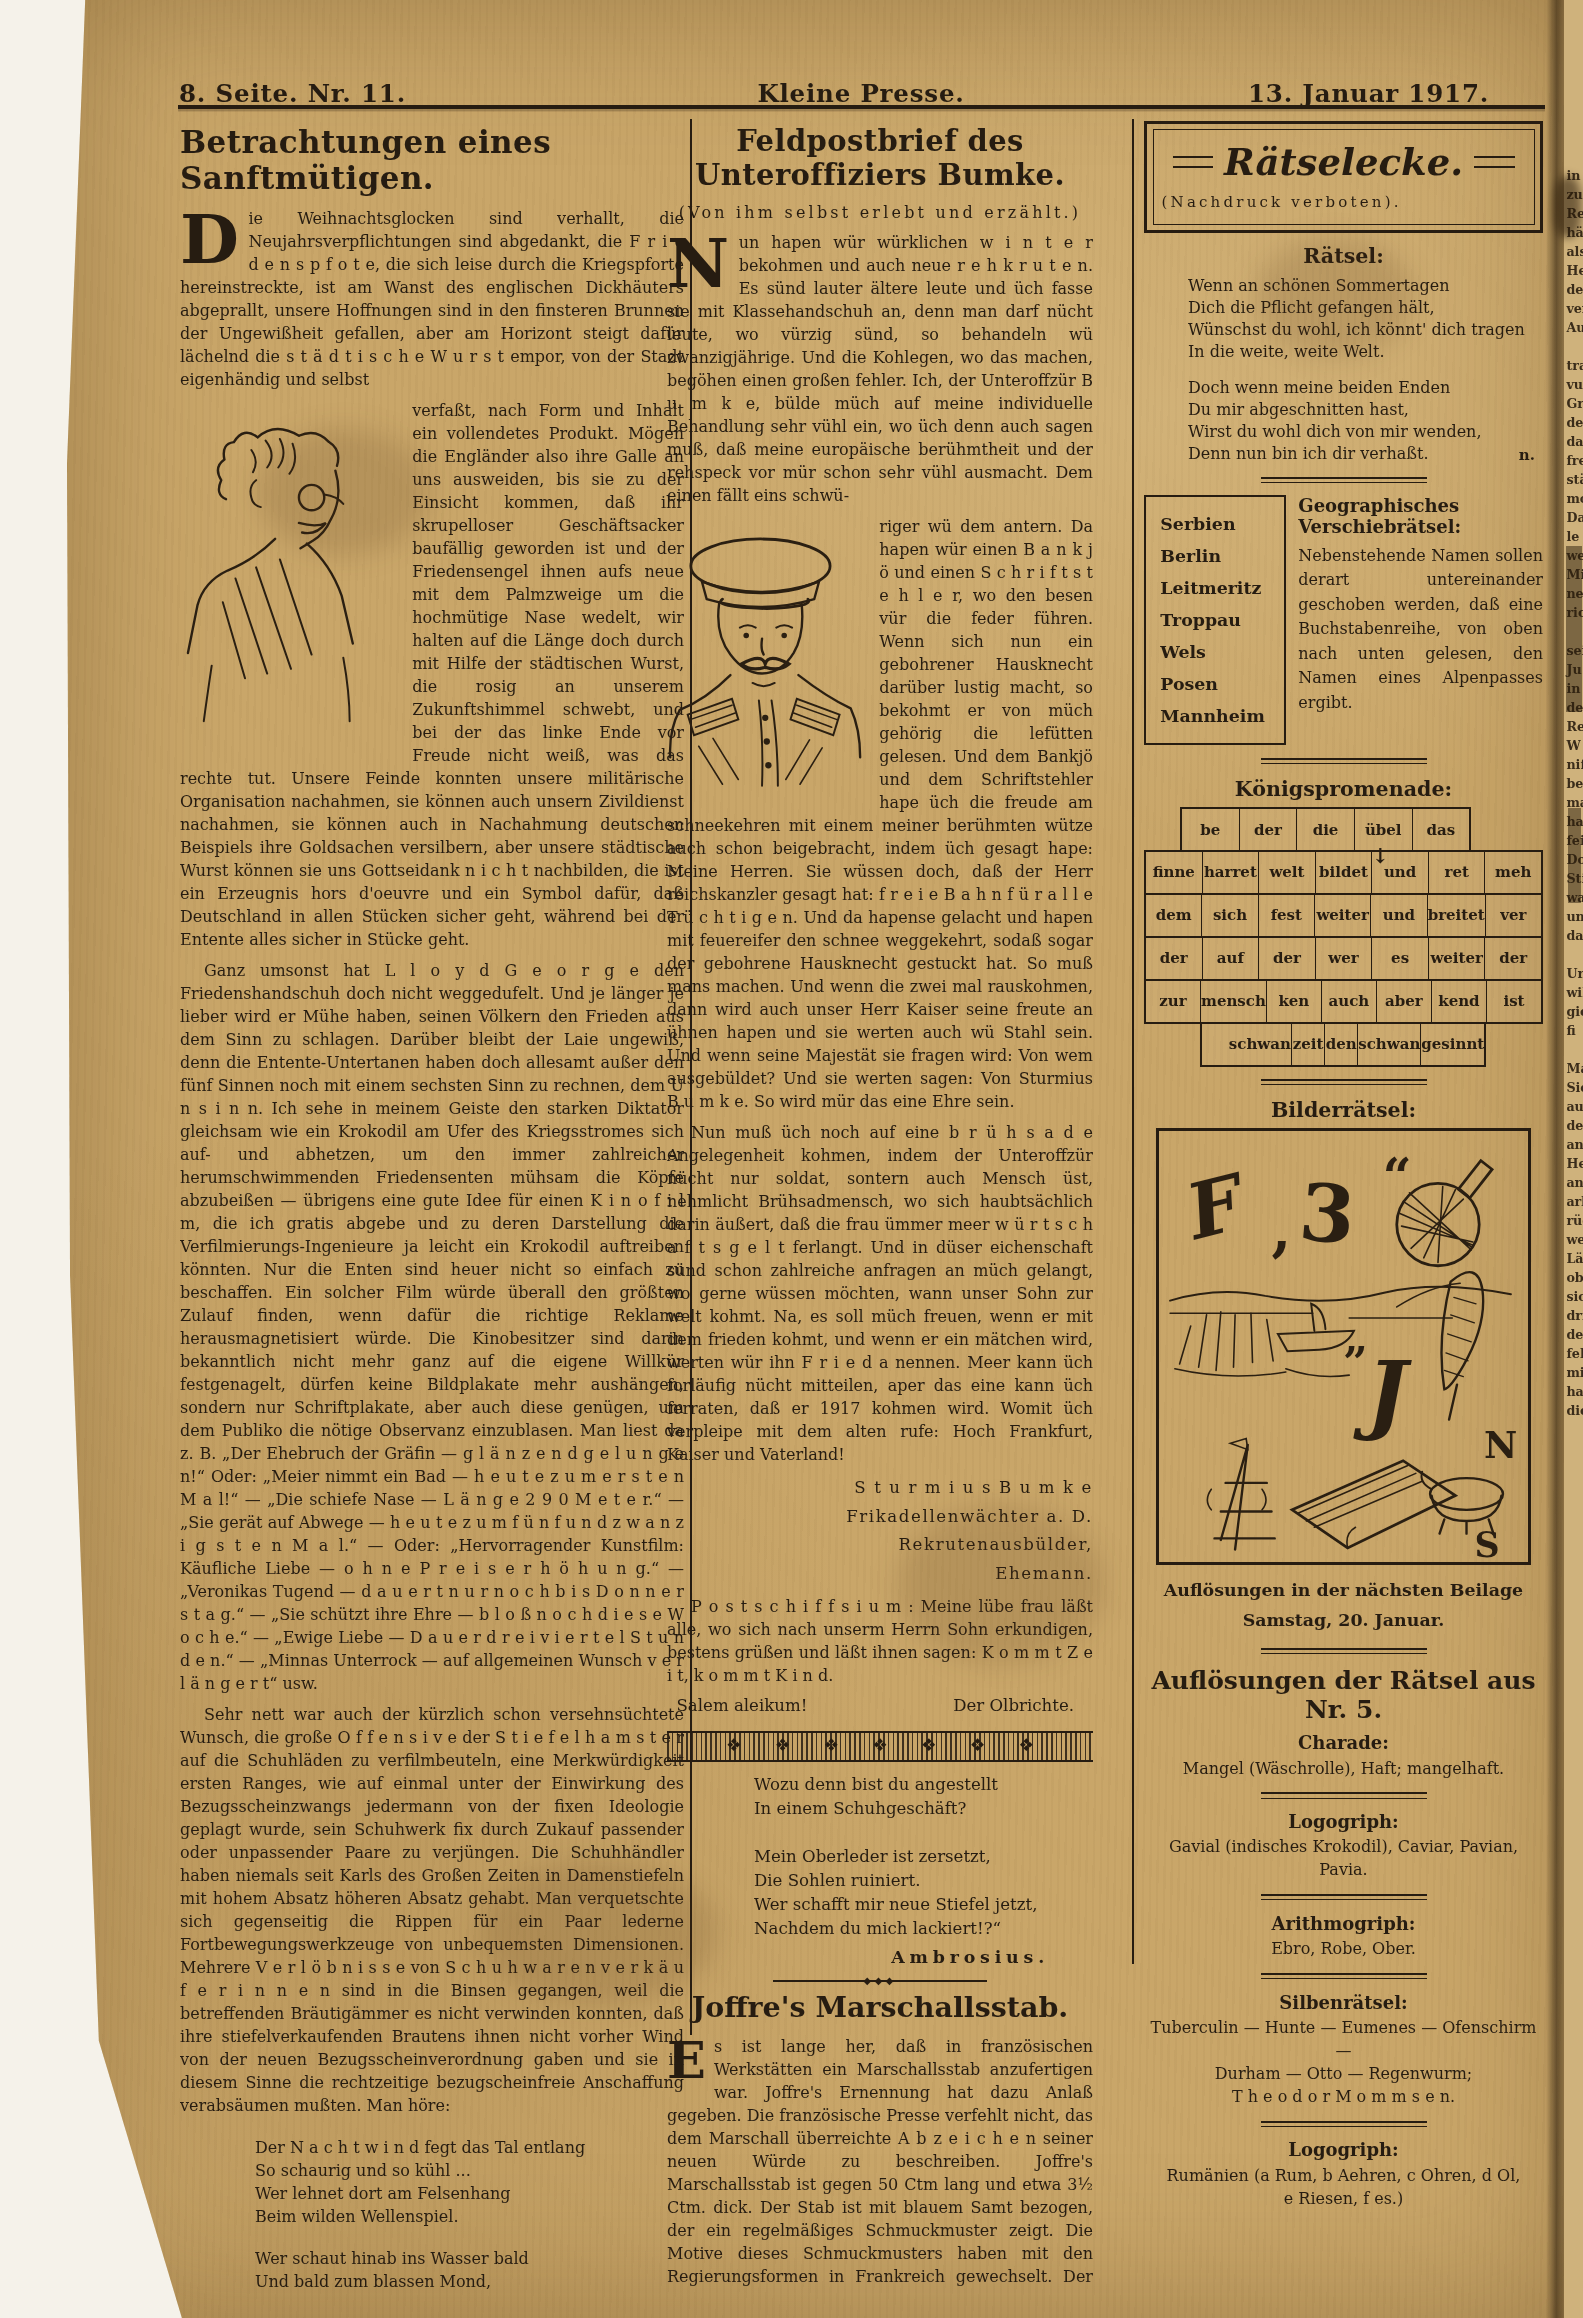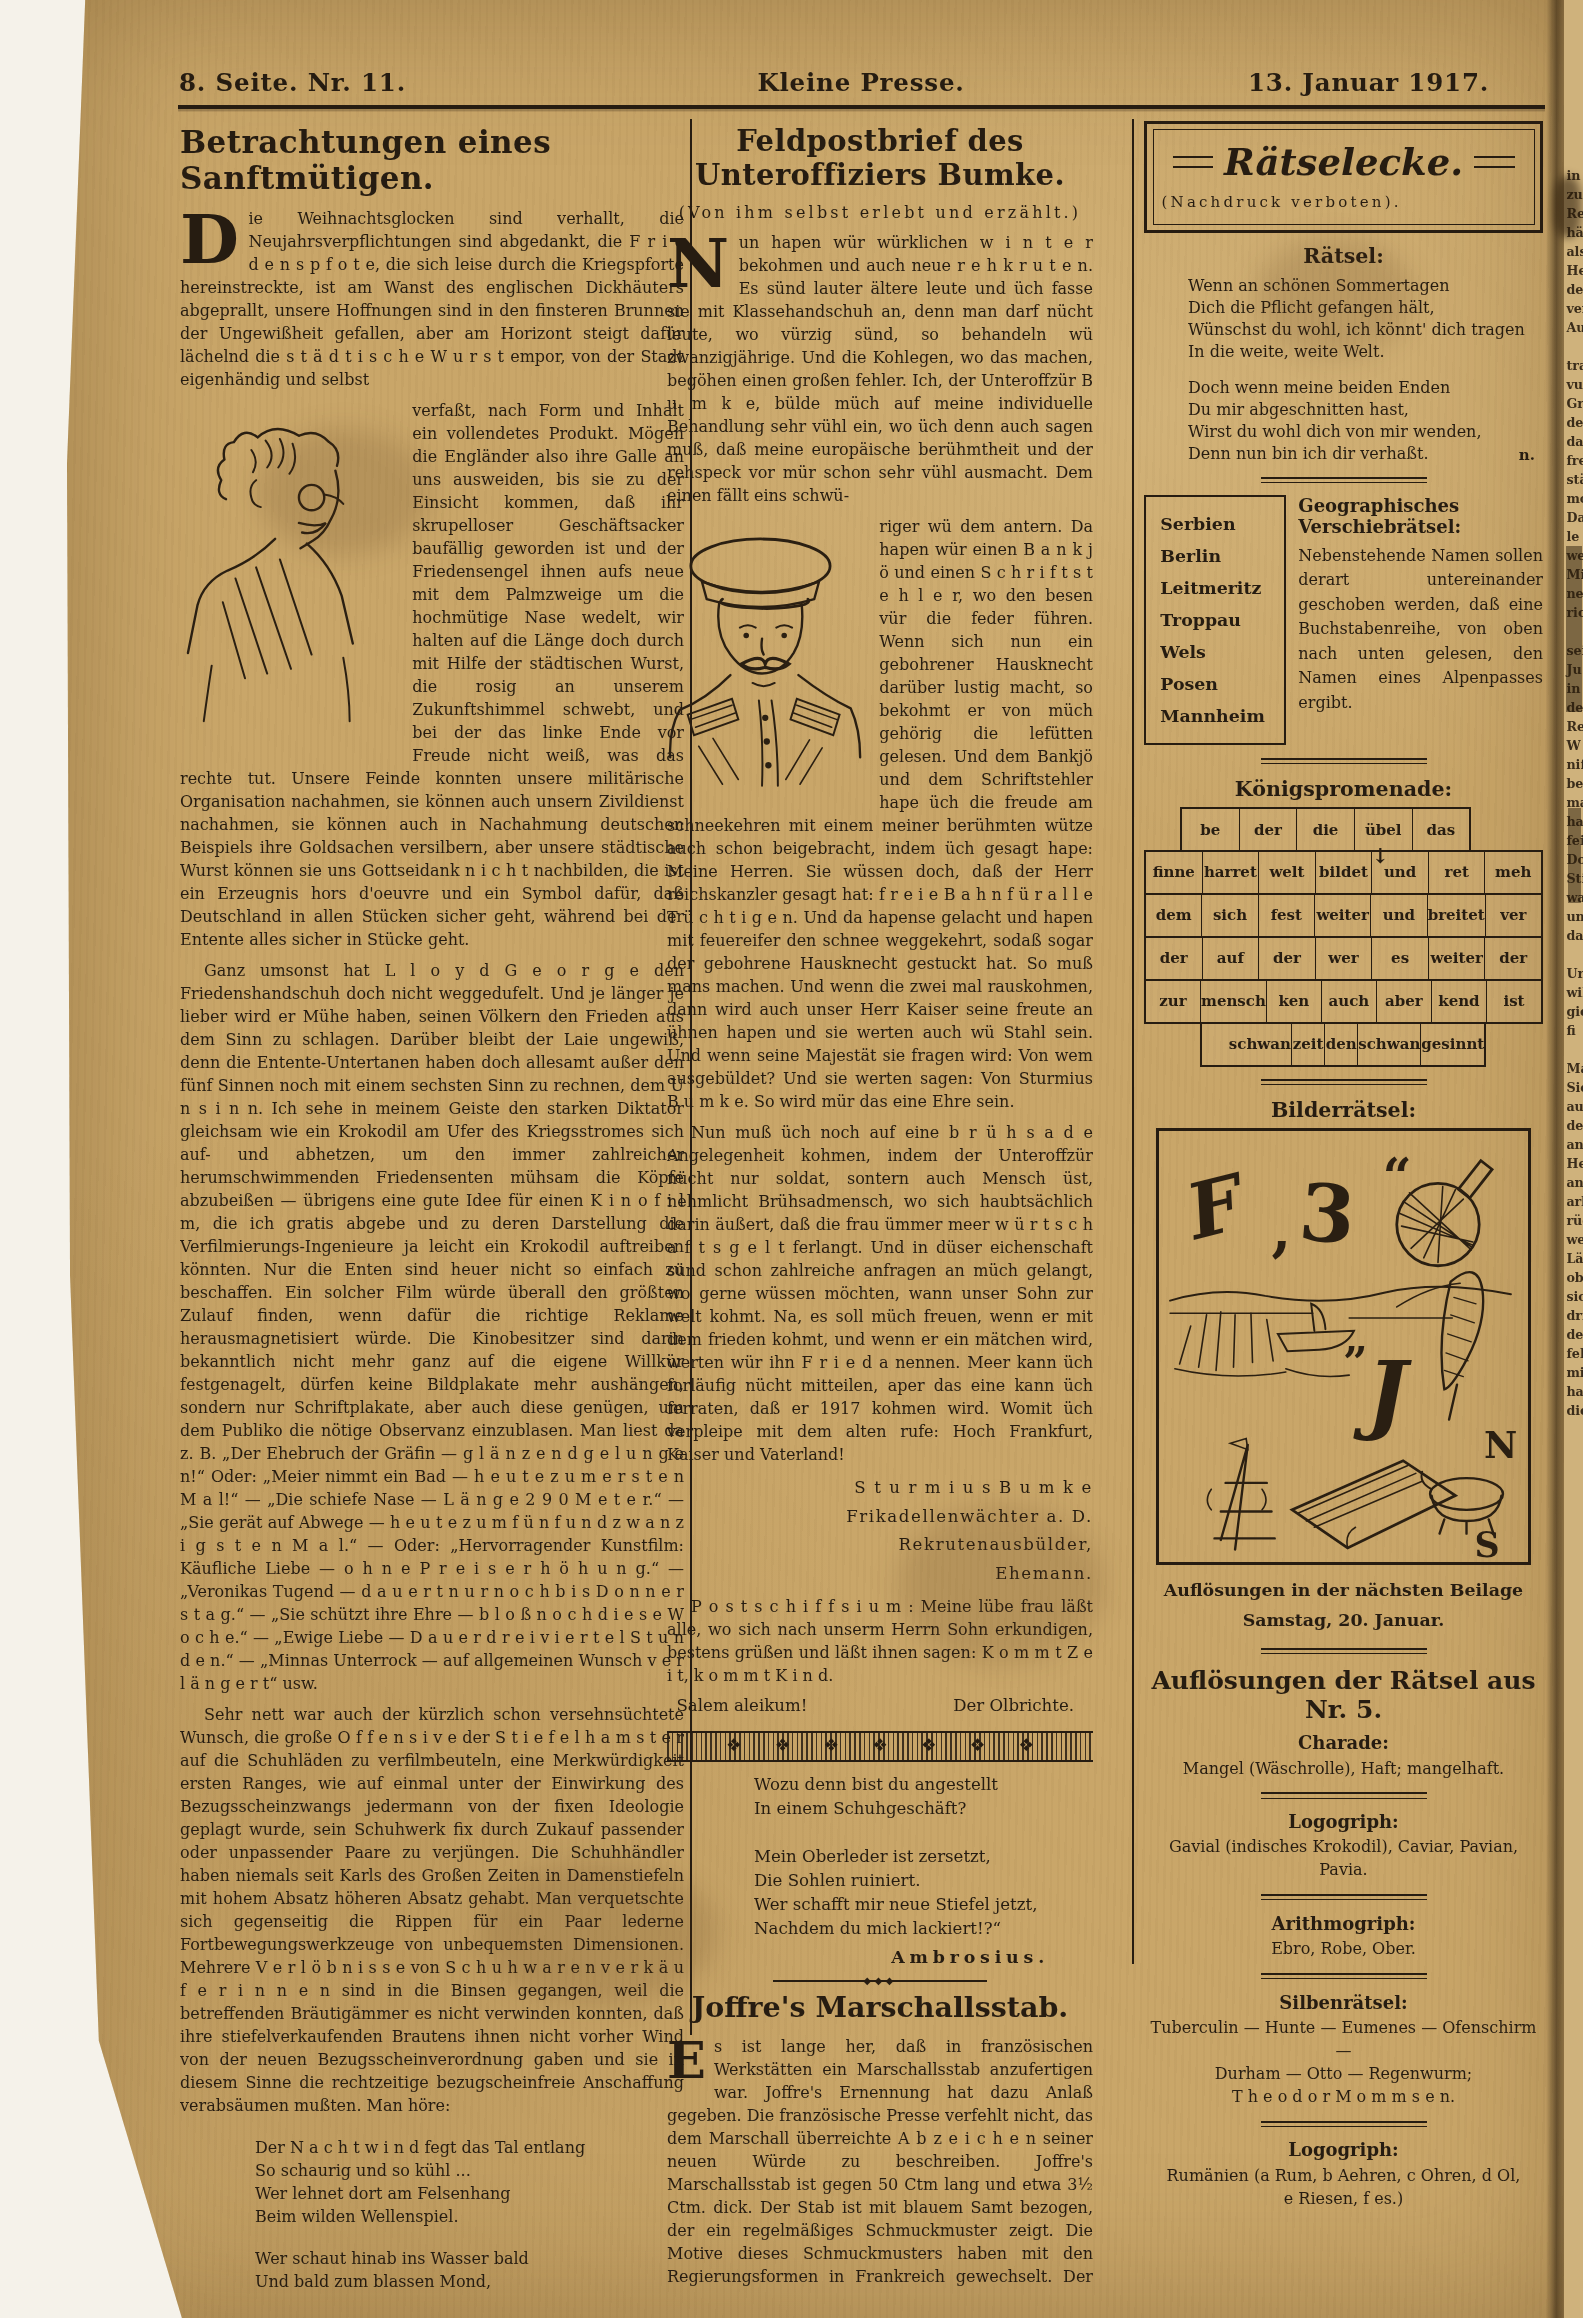--- a/index.html
+++ b/index.html
@@ -6,21 +6,21 @@
   body{width:1584px;height:2319px;background:#f5f2ea;position:relative;
        font-family:"DejaVu Serif", serif;color:#2a1f14;overflow:hidden;}
   .page{position:absolute;left:67px;top:0;width:1516px;height:2319px;background:#c9a669;
     background-image:
       radial-gradient(1029px 713px at 72% 18%, rgba(255,238,195,.16), transparent 60%),
       radial-gradient(792px 1188px at 18% 82%, rgba(115,78,28,.14), transparent 70%),
       repeating-linear-gradient(91deg, rgba(110,80,35,.05) 0 2.4px, transparent 2.4px 7.1px);
     clip-path:polygon(1.2% 0, 100% 0, 100% 100%, 7.6% 100%, 2.1% 88%, 0.2% 55%, 0 20%);
     box-shadow:inset 0 0 150px rgba(88,58,18,.38);}
   .ink{color:#261c11;}
-  .header-left,.header-center,.header-right{position:absolute;top:68px;font-size:24.5px;font-weight:bold;letter-spacing:0.8px;}
+  .header-left,.header-center,.header-right{position:absolute;top:79px;font-size:24.5px;font-weight:bold;letter-spacing:0.8px;}
   .header-left{left:112px;}
   .header-center{left:794px;transform:translateX(-50%);}
   .header-right{left:1181px;}
   .header-rule{position:absolute;left:111px;top:105px;width:1367px;height:4px;background:#261c11;box-shadow:0 2.4px 0 rgba(38,28,17,.25);}
   .col{position:absolute;top:119px;overflow:hidden;}
   .col1{left:113px;width:504px;height:2170px;}
   .col2{left:600px;width:426px;height:2170px;}
   .col3{left:1077px;width:399px;height:2187px;}
   .vdiv{position:absolute;background:#261c11;width:1.6px;}
   .vdiv1{left:623px;top:119px;height:1916px;}

